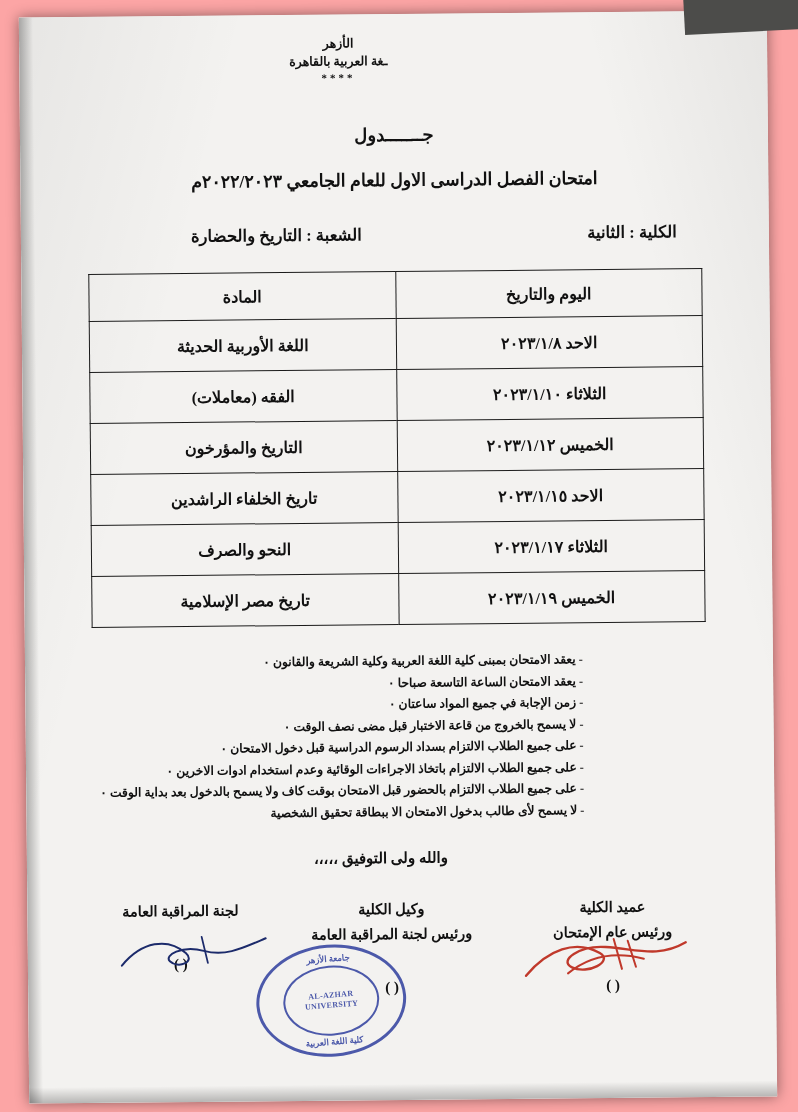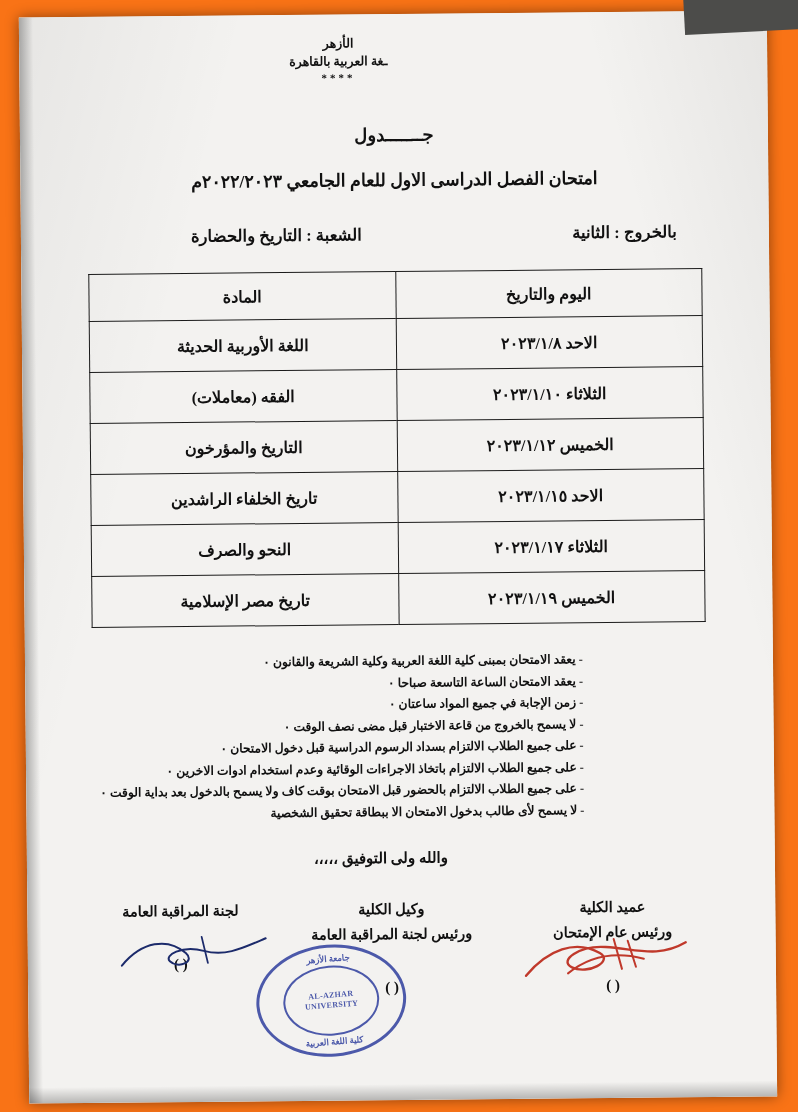--- a/index.html
+++ b/index.html
@@ -12,21 +12,21 @@
     height: 1112px;
     overflow: hidden;
     font-family: "Liberation Serif", "DejaVu Serif", serif;
   }
 
   
   #page {
     position: relative;
     width: 798px;
     height: 1112px;
-    background: #f97316;
+    background: #fca5a5;
   }
   .paper {
     position: absolute;
     left: 24px;
     top: 14px;
     width: 748px;
     height: 1086px;
     background: #f2f1ef;
     box-shadow: 0 0 14px rgba(0,0,0,0.45);
     transform: rotate(-0.55deg);
@@ -264,21 +264,21 @@
         <div class="l3">****</div>
       </div>
 
       <div class="doc-title">
         <span>جـــــــدول</span>
       </div>
 
       <div class="doc-subtitle">امتحان الفصل الدراسى الاول للعام الجامعي ٢٠٢٢/٢٠٢٣م</div>
 
       <div class="meta-row">
-        <span>بالخروج : الثانية</span>
+        <span>الكلية : الثانية</span>
         <span class="spec">الشعبة : التاريخ والحضارة</span>
       </div>
 
       <table class="exam">
         <colgroup>
             <col class="c1">
             <col class="c2">
           </colgroup>
         <thead>
           <tr>

